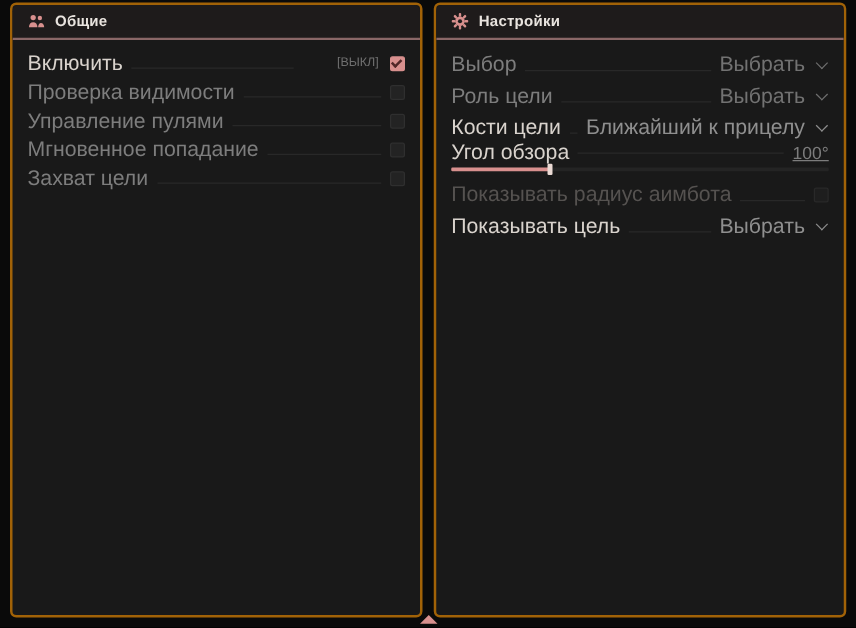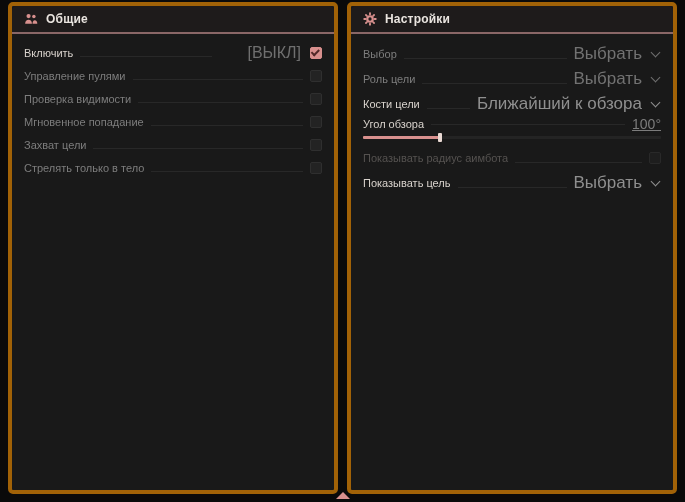--- a/index.html
+++ b/index.html
@@ -1,35 +1,35 @@
 <!DOCTYPE html>
 <html><head>
 <meta charset="utf-8">
 <style>
   html,body{margin:0;padding:0;background:#000;}
   .screen{position:relative;width:685px;height:502px;background:#0a0a0a;overflow:hidden;
     font-family:"Liberation Sans","DejaVu Sans",sans-serif;}
   .panel{position:absolute;top:2px;width:330px;height:492px;background:#191919;
-    border:4px solid #a16207;border-radius:5px;box-sizing:border-box;}
+    border:2px solid #a16207;border-radius:5px;box-sizing:border-box;}
   .panel.left{left:8px;}
   .panel.right{left:347px;}
   .p-header{height:26px;display:flex;align-items:center;gap:8px;padding:0 12px;
     background:#1e1b1b;border-bottom:2px solid #8a6767;border-radius:5px 5px 0 0;}
   .p-title{font-size:12px;font-weight:bold;color:#e9e4df;letter-spacing:.2px;}
   .hicon{width:14px;height:14px;display:block;}
   .p-body{padding:7px 12px 0 12px;}
 
   .g-row{display:flex;align-items:center;height:23px;}
   .s-row{display:flex;align-items:center;height:25px;}
-  .lbl{font-size:11px;white-space:nowrap;}
+  .lbl{font-size:17px;white-space:nowrap;}
   .bright{color:#d9d3cd;}
   .dim{color:#7d7d7d;}
   .disabled{color:#555250;text-align:right;}
   .leader{flex:1;border-bottom:1px solid #282828;align-self:flex-end;margin:0 7px 7px 7px;height:0;}
-  .tag{font-size:16px;color:#6f6f6f;margin-right:9px;margin-left:28px;}
+  .tag{font-size:10px;color:#6f6f6f;margin-right:9px;margin-left:28px;}
   .val{font-size:14px;color:#7c7c7c;text-decoration:underline;}
   .selval{font-size:17px;color:#8f8f8f;}
   .selval.faint{color:#727272;}
 
   .cb{width:12px;height:12px;border-radius:2px;background:#232323;border:1px solid #2f2f2f;
     box-sizing:border-box;display:flex;align-items:center;justify-content:center;flex:0 0 auto;}
   .cb.checked{background:#d8908e;border-color:#d8908e;}
   .cb.off-disabled{background:#1e1e1e;border-color:#292929;}
   .check{width:6px;height:3px;border-left:2px solid #512828;border-bottom:2px solid #512828;
     transform:rotate(-45deg) translate(0px,-1px);}
@@ -70,48 +70,43 @@
       <div class="g-row">
         <span class="lbl bright">Включить</span>
         <span class="leader"></span>
         <span class="tag">[ВЫКЛ]</span>
         <span class="cb checked">
           <span class="check"></span>
         </span>
       </div>
 
       <div class="g-row">
-        <span class="lbl dim">Управление пулями</span>
+        <span class="lbl dim">Проверка видимости</span>
         <span class="leader"></span>
         <span class="cb"></span>
       </div>
 
       <div class="g-row">
-        <span class="lbl dim">Проверка видимости</span>
+        <span class="lbl dim">Управление пулями</span>
         <span class="leader"></span>
         <span class="cb"></span>
       </div>
 
       <div class="g-row">
         <span class="lbl dim">Мгновенное попадание</span>
         <span class="leader"></span>
         <span class="cb"></span>
       </div>
 
       <div class="g-row">
         <span class="lbl dim">Захват цели</span>
         <span class="leader"></span>
         <span class="cb"></span>
       </div>
 
-      <div class="g-row">
-        <span class="lbl dim">Стрелять только в тело</span>
-        <span class="leader"></span>
-        <span class="cb"></span>
-      </div>
 
     </div>
   </div>
 
   <div class="panel right">
     <div class="p-header">
       <svg class="hicon" viewBox="0 0 16 16">
         <g fill="#d8908e">
           <circle cx="8" cy="8" r="4.4"></circle>
           <rect x="6.9" y="0.4" width="2.2" height="3.4" rx="0.9"></rect>
@@ -139,21 +134,21 @@
       <div class="s-row">
         <span class="lbl dim">Роль цели</span>
         <span class="leader"></span>
         <span class="selval faint">Выбрать</span>
         <span class="chev faint"></span>
       </div>
 
       <div class="s-row">
         <span class="lbl bright">Кости цели</span>
         <span class="leader"></span>
-        <span class="selval">Ближайший к обзора</span>
+        <span class="selval">Ближайший к прицелу</span>
         <span class="chev"></span>
       </div>
 
       <div class="slider-row">
         <div class="sr-top">
           <span class="lbl bright">Угол обзора</span>
           <span class="leader"></span>
           <span class="val">100°</span>
         </div>
         <div class="track">

